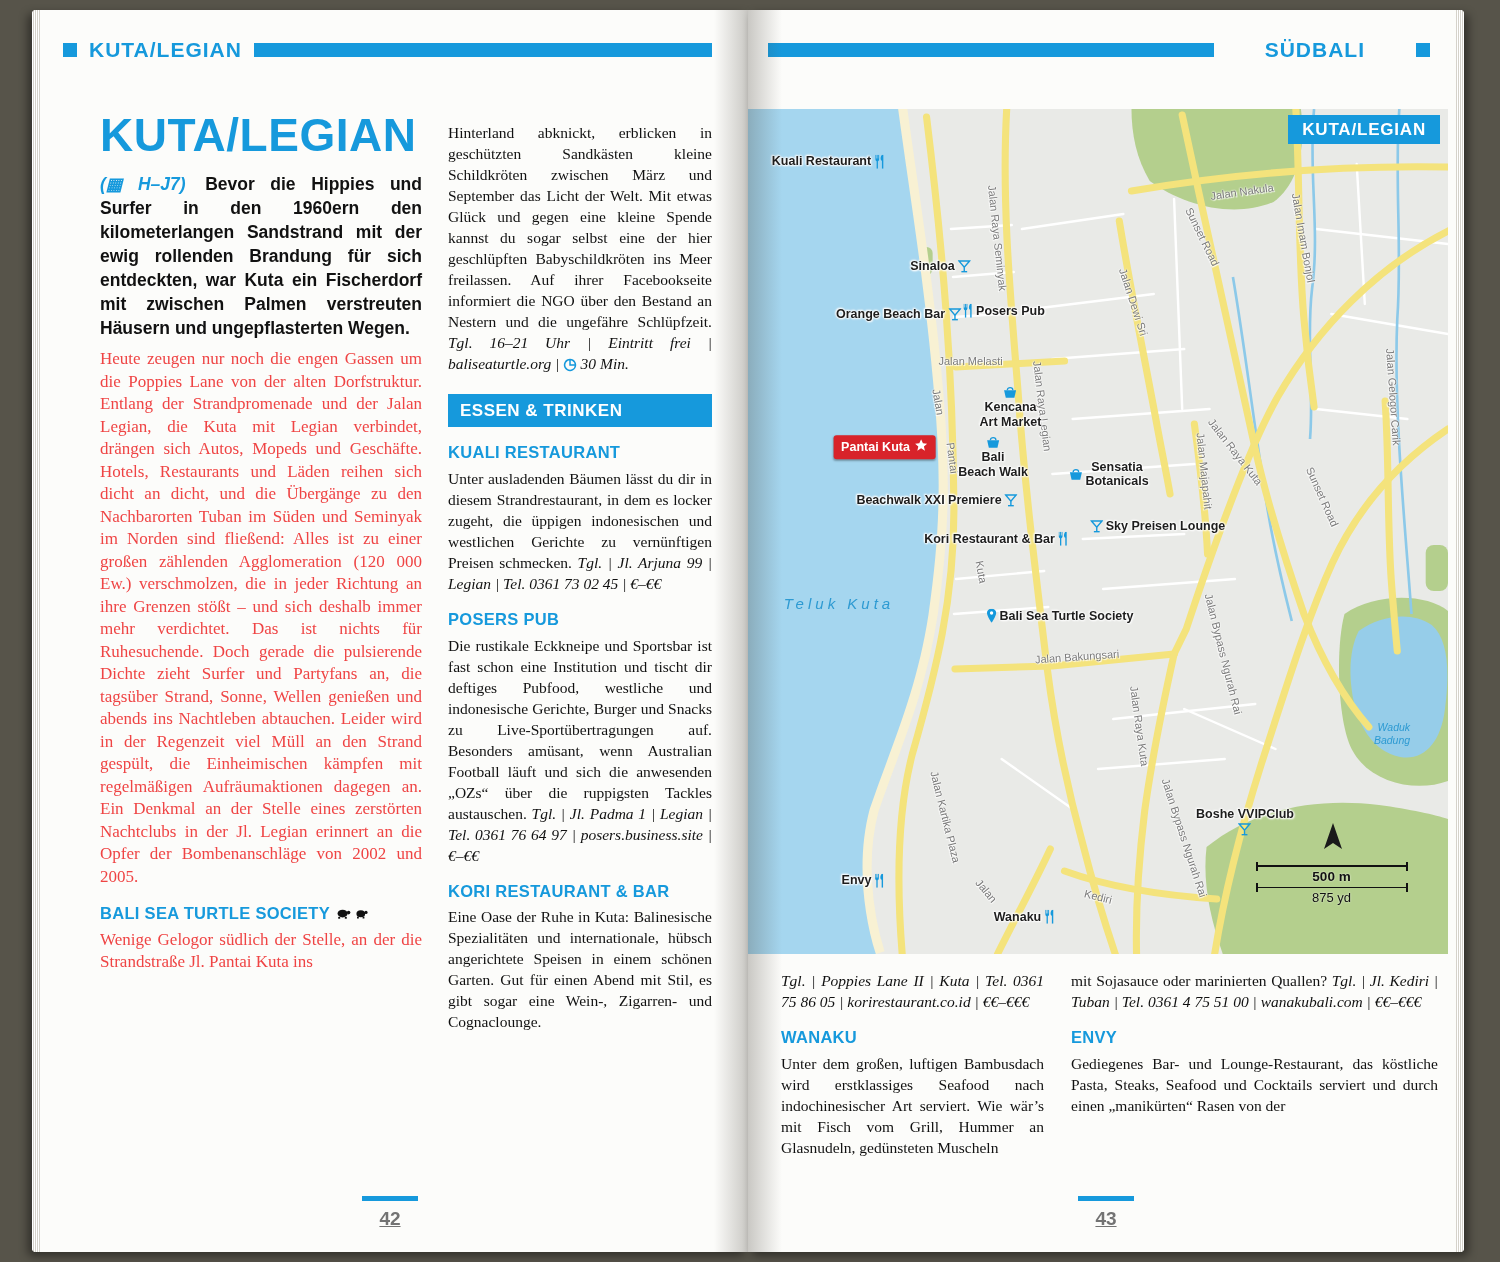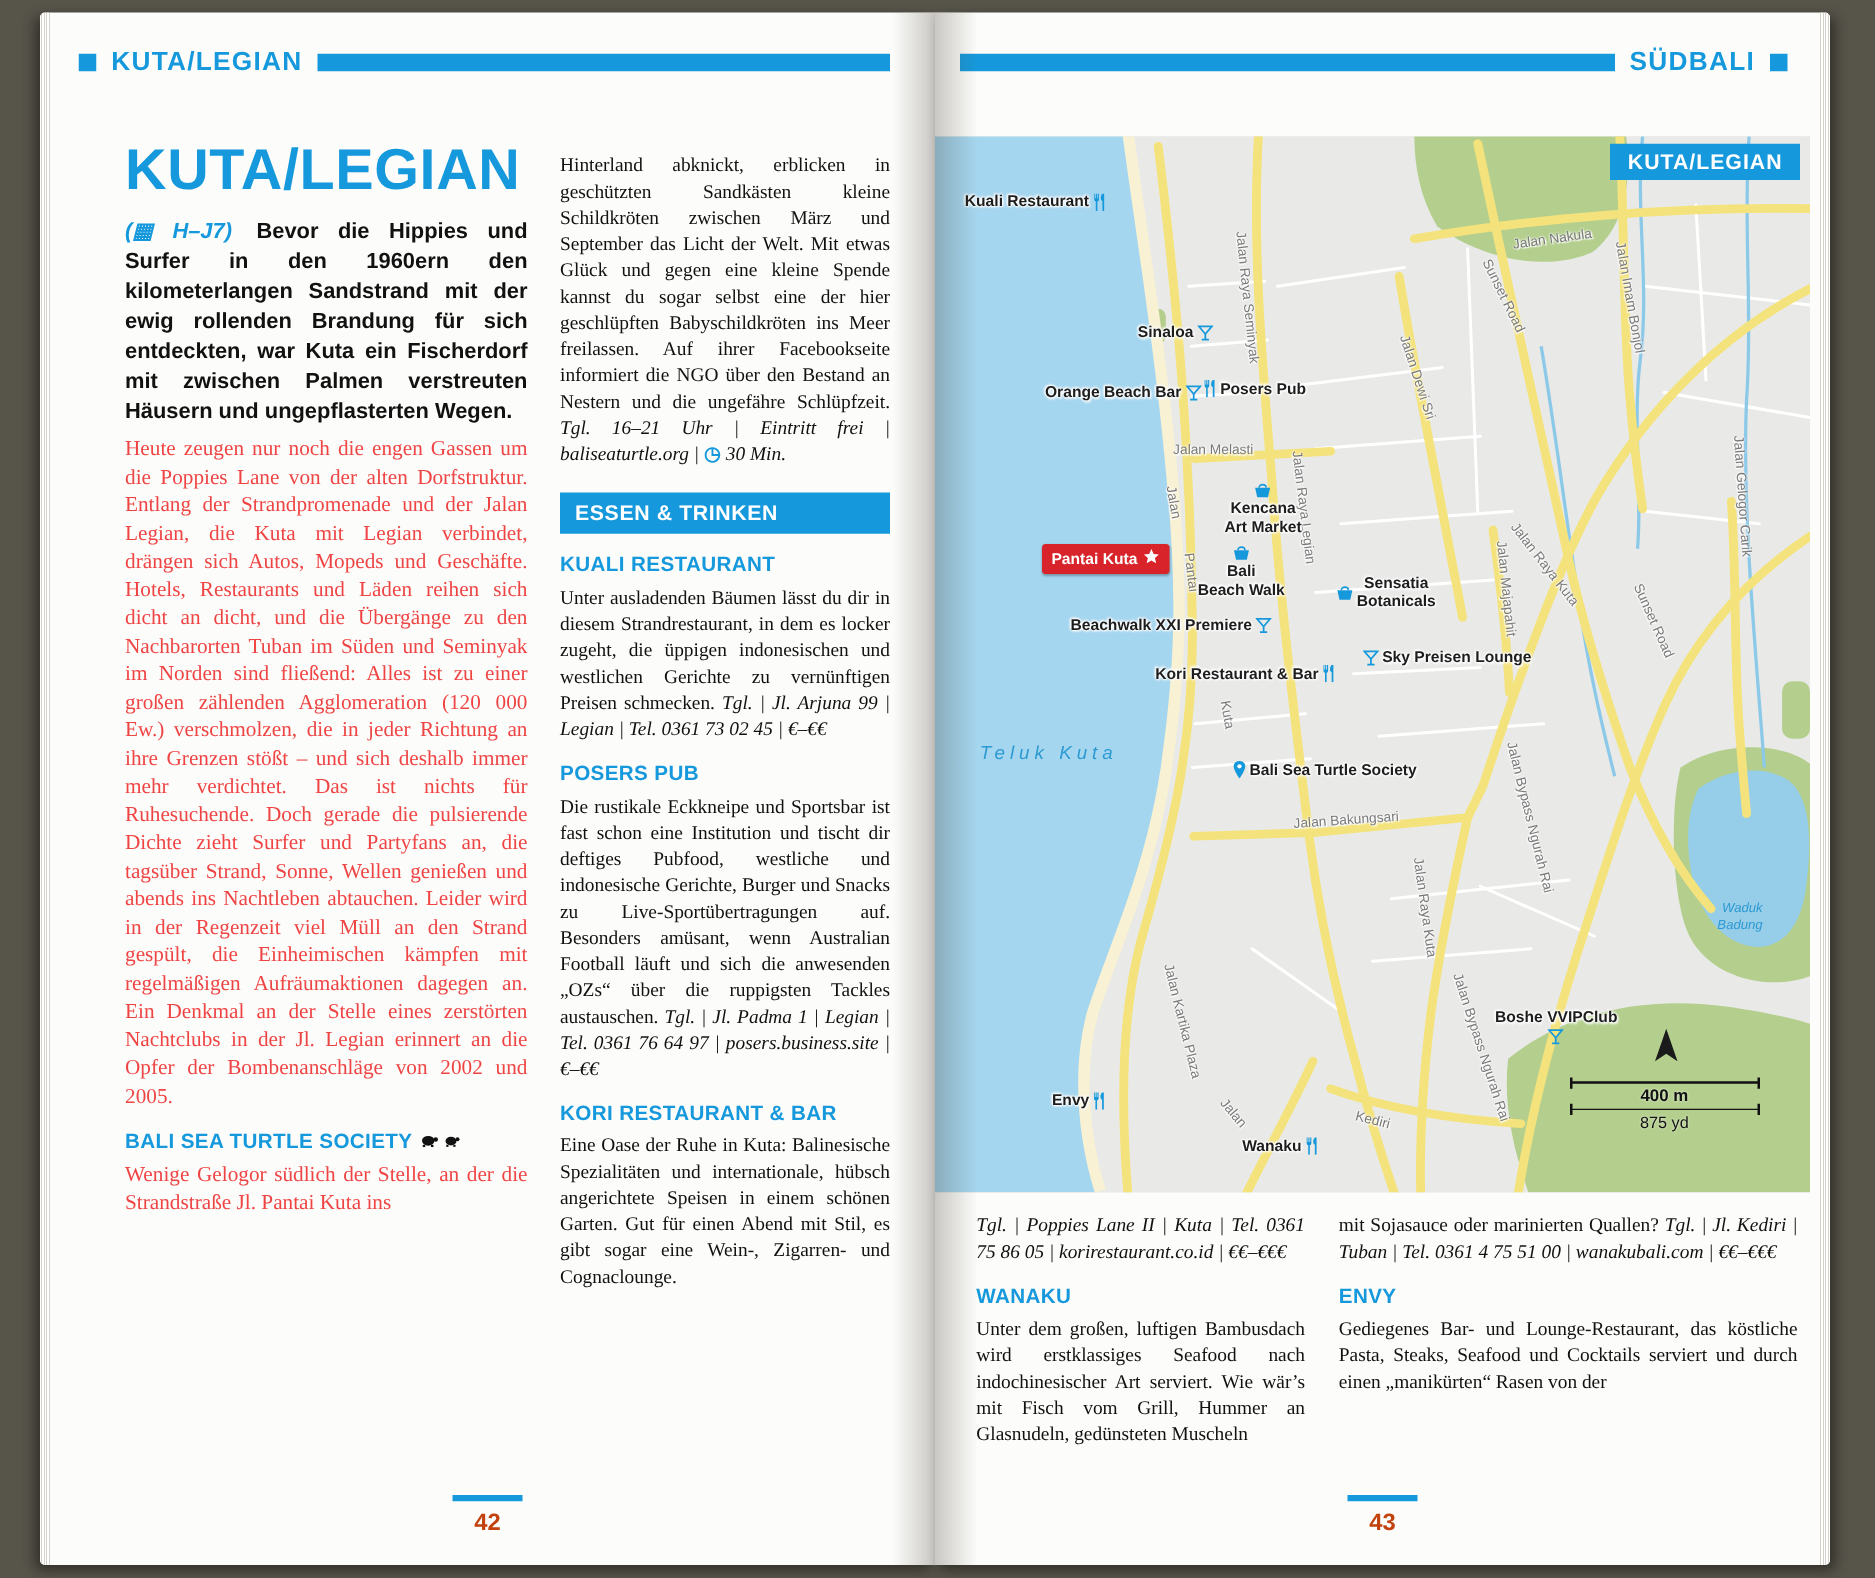--- a/index.html
+++ b/index.html
@@ -16,21 +16,21 @@
   .page-right::after{content:"";position:absolute;right:0;top:0;bottom:0;width:8px;z-index:6;
     background:repeating-linear-gradient(to left,#ffffff 0 1px,#d5d2ca 1px 2px);}
   .page-left .spine-shadow{content:"";position:absolute;right:0;top:0;bottom:0;width:34px;z-index:6;pointer-events:none;
     background:linear-gradient(to right,rgba(70,65,55,0),rgba(70,65,55,.28));}
   .page-right .spine-shadow{position:absolute;left:0;top:0;bottom:0;width:34px;z-index:6;pointer-events:none;
     background:linear-gradient(to left,rgba(70,65,55,0),rgba(70,65,55,.28));}
 
   
   .running-head{display:flex;align-items:center;}
   .page-left .running-head{margin:28px 36px 0 31px;}
-  .page-right .running-head{margin:28px 34px 0 20px;}
+  .page-right .running-head{margin:28px 34px 0 20px;gap:39px;}
   .rh-square{width:14px;height:14px;background:#1699dc;flex:0 0 auto;}
   .rh-label{font-weight:700;font-size:21px;color:#1699dc;letter-spacing:1px;margin:0 12px;}
   .rh-bar{flex:1;height:14px;background:#1699dc;}
 
   
   .cols{display:flex;gap:26px;margin:0 36px 0 68px;}
   .col1{width:322px;flex:0 0 auto;}
   .col2{flex:1;min-width:0;}
   h1.article-title{margin:50px 0 14px;font-size:46px;line-height:1;color:#1699dc;font-weight:800;letter-spacing:.5px;}
   .intro{margin:0 0 8px;font:700 17.5px/24px "Liberation Sans",sans-serif;color:#111;text-align:justify;}
@@ -41,21 +41,21 @@
   .clock{color:#1699dc;font-style:normal;font-weight:700;}
   .section-bar{background:#1699dc;color:#fff;font:700 17px/1 "Liberation Sans",sans-serif;
     padding:8px 0 8px 12px;margin:20px 0 10px;letter-spacing:.5px;}
   .entry-title{color:#1699dc;font:700 16.5px/1.2 "Liberation Sans",sans-serif;margin:16px 0 5px;
     letter-spacing:.3px;display:flex;align-items:center;gap:6px;}
   .tip-icons{display:inline-flex;gap:4px;align-items:center;}
 
   
   .pagenum{position:absolute;bottom:22px;left:0;right:0;text-align:center;z-index:7;}
   .pagenum .bar{width:56px;height:5px;background:#1699dc;margin:0 auto 7px;}
-  .pagenum .num{font:700 19px "Liberation Sans",sans-serif;color:#c2410c;}
+  .pagenum .num{font:700 19px "Liberation Sans",sans-serif;color:#737373;text-decoration:underline;}
 
   
   .map{position:relative;margin:47px 16px 0 0;height:845px;overflow:hidden;background:#e9eae7;}
   .map svg.bg{position:absolute;inset:0;width:100%;height:100%;}
   .map-labels{position:absolute;inset:0;}
   .map-corner{position:absolute;top:6px;right:8px;background:#1699dc;color:#fff;
     font:700 17px/1 "Liberation Sans",sans-serif;padding:6px 14px;letter-spacing:.8px;z-index:5;}
   .poi{position:absolute;display:flex;align-items:center;gap:3px;transform:translate(-50%,-50%);
     font:700 12.5px/1.15 "Liberation Sans",sans-serif;color:#1d1d1d;white-space:pre-line;text-align:center;
     text-shadow:0 0 2px #fff,0 0 2px #fff,0 0 3px #fff,1px 1px 2px #fff,-1px -1px 2px #fff;z-index:4;}
@@ -343,21 +343,21 @@
           </svg></span>
     </div>
 
     <div class="north">
       <svg width="22" height="30" viewBox="0 0 22 30">
           <path d="M11 0 L20 26 L11 20 L2 26 Z" fill="#1a1a1a"></path>
         </svg>
     </div>
     <div class="scale">
       <div class="scale-line"></div>
-      <div class="m">400 m</div>
+      <div class="m">500 m</div>
       <div class="scale-line thin"></div>
       <div class="yd">875 yd</div>
     </div>
   </div>
 
   <div class="bottom-cols">
     <div>
       <p class="body-sm info">Tgl. | Poppies Lane II | Kuta | Tel. 0361 75 86 05 | korirestaurant.co.id | €€–€€€</p>
       <h3 class="entry-title">
         <span>WANAKU</span>

